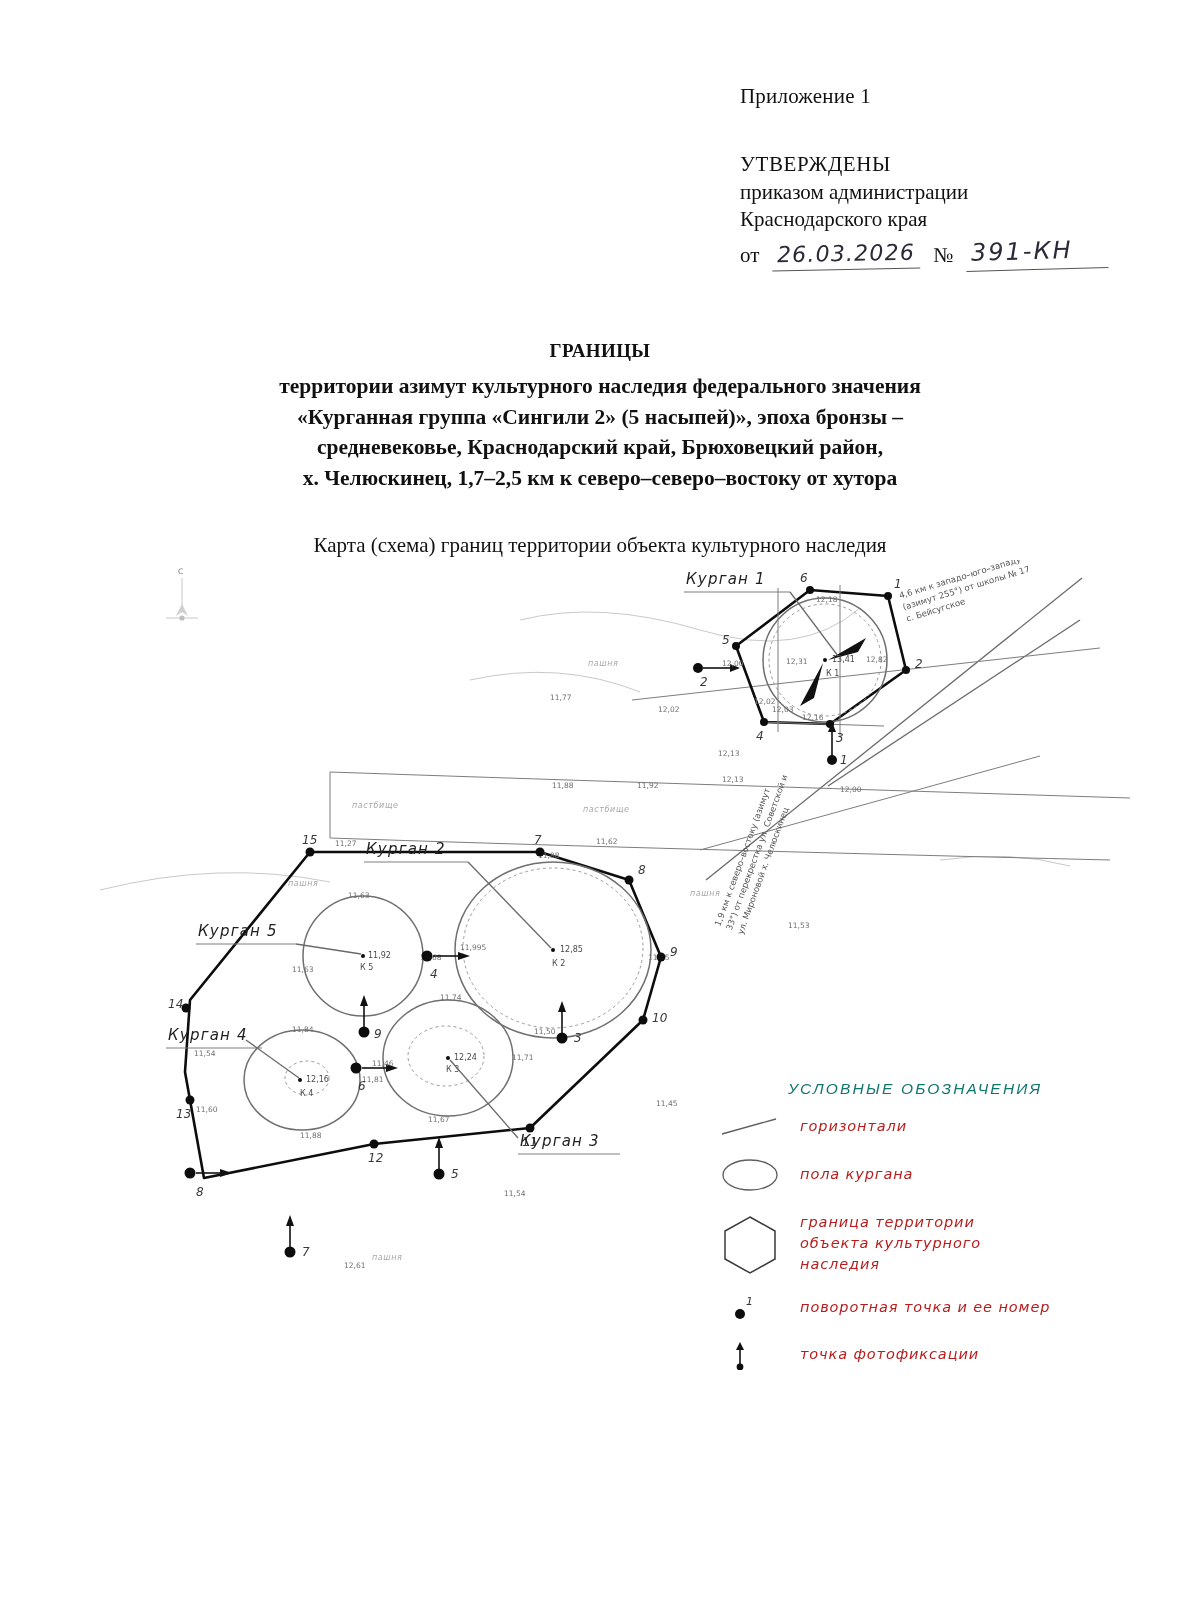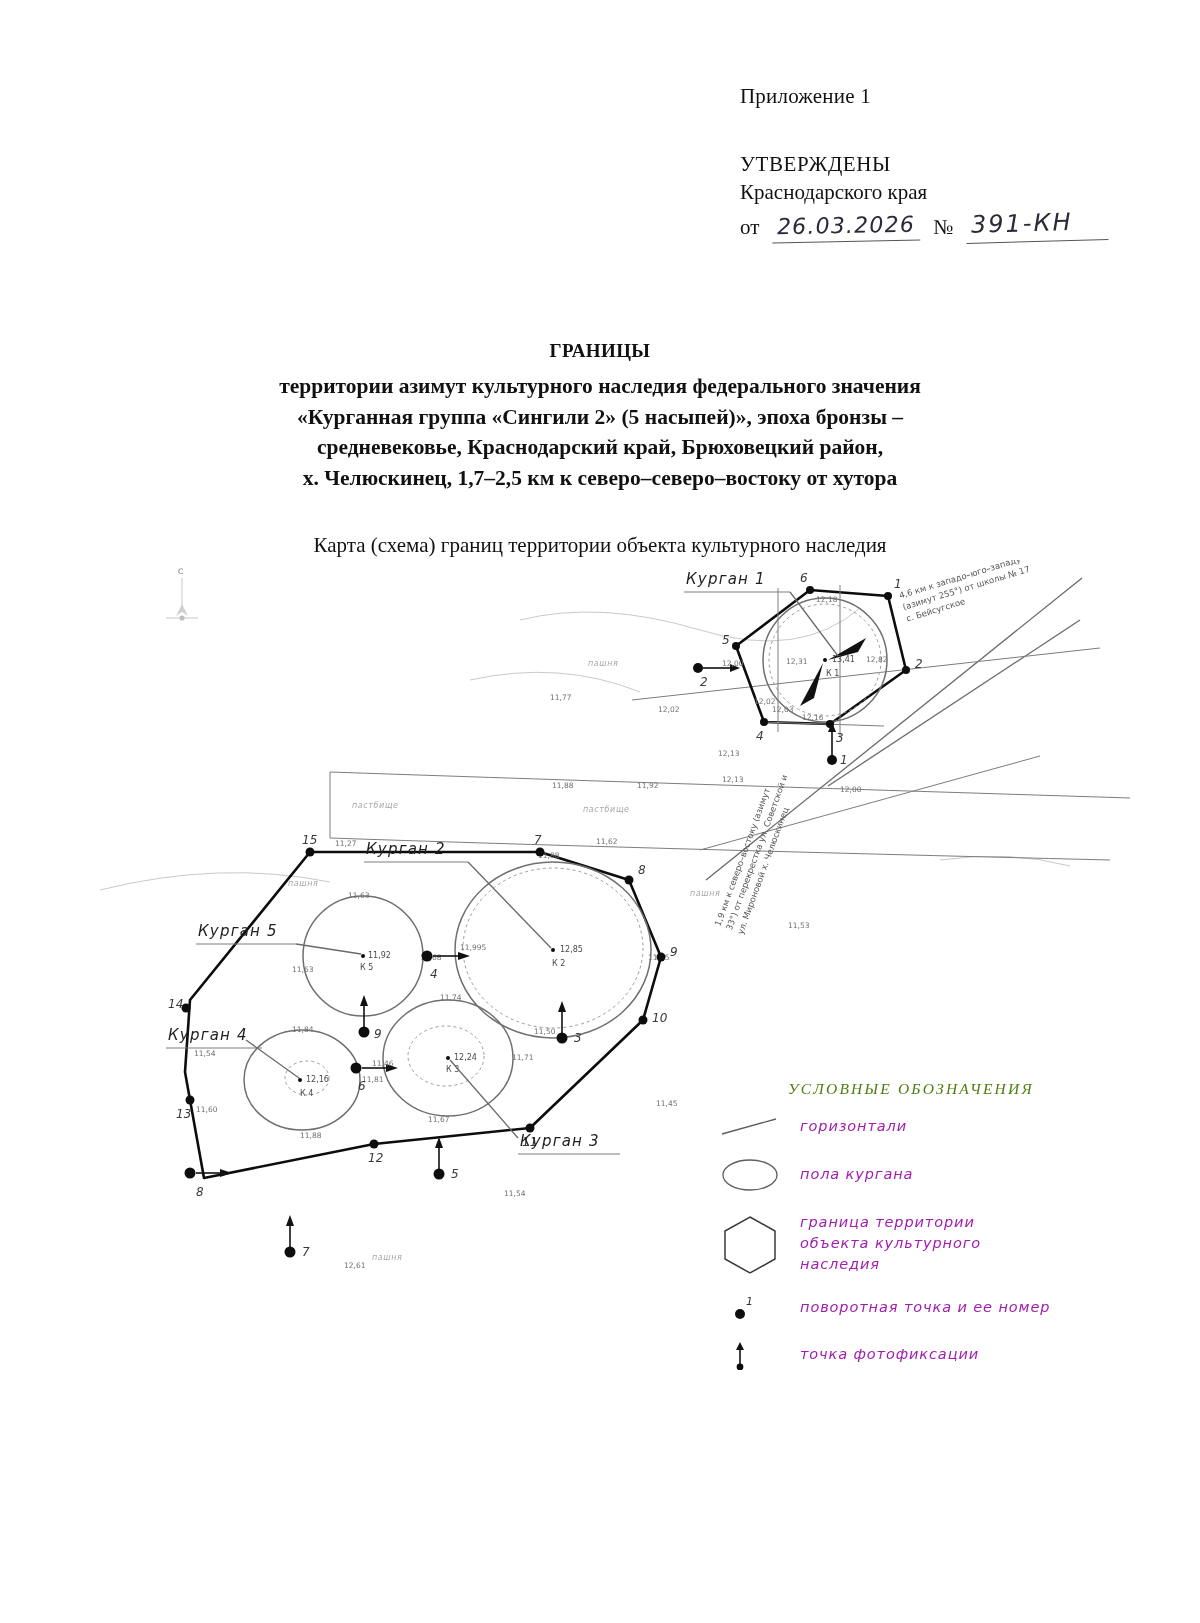--- a/index.html
+++ b/index.html
@@ -31,41 +31,42 @@
   .t-sub div{white-space:nowrap;}
   .t-map{font-size:21px;margin-top:40px;}
 
   
   .canvas{position:absolute;left:0;top:560px;width:1200px;height:830px;}
   .canvas svg{display:block;}
 
   
   .legend{position:absolute;left:700px;top:1080px;width:420px;}
   .lg-title{
-    font-family:Liberation Serif, serif;font-style:italic;font-size:15.5px;
-    letter-spacing:2.2px;color:#4d7c0f;margin-left:88px;white-space:nowrap;
+    font-family:Liberation Sans, sans-serif;font-style:italic;font-size:15.5px;
+    letter-spacing:2.2px;color:#0f766e;margin-left:88px;white-space:nowrap;
   }
   .lg-row{display:flex;align-items:center;margin-top:18px;}
   .lg-sym{width:100px;flex:0 0 100px;display:flex;justify-content:center;align-items:center;}
   .lg-txt{
     font-family:"DejaVu Sans", sans-serif;font-style:italic;font-size:14.5px;
-    letter-spacing:.9px;color:#a21caf;line-height:1.45;
+    letter-spacing:.9px;color:#b91c1c;line-height:1.45;
   }
   .lg-row.tall{align-items:flex-start;}
   .lg-row.tall .lg-sym{margin-top:2px;}
 </style>
 </head>
 <body>
 
 <div class="page">
 
   <div class="hdr">
     <div class="appx">Приложение 1</div>
     <div class="approved">
       <div class="caps">УТВЕРЖДЕНЫ</div>
+      <div>приказом администрации</div>
       <div>Краснодарского края</div>
       <div class="ot-line">
         <span>от</span>
         <span class="hand">26.03.2026</span>
         <span>№</span>
         <span class="hand num">391-КН</span>
       </div>
     </div>
   </div>
 

